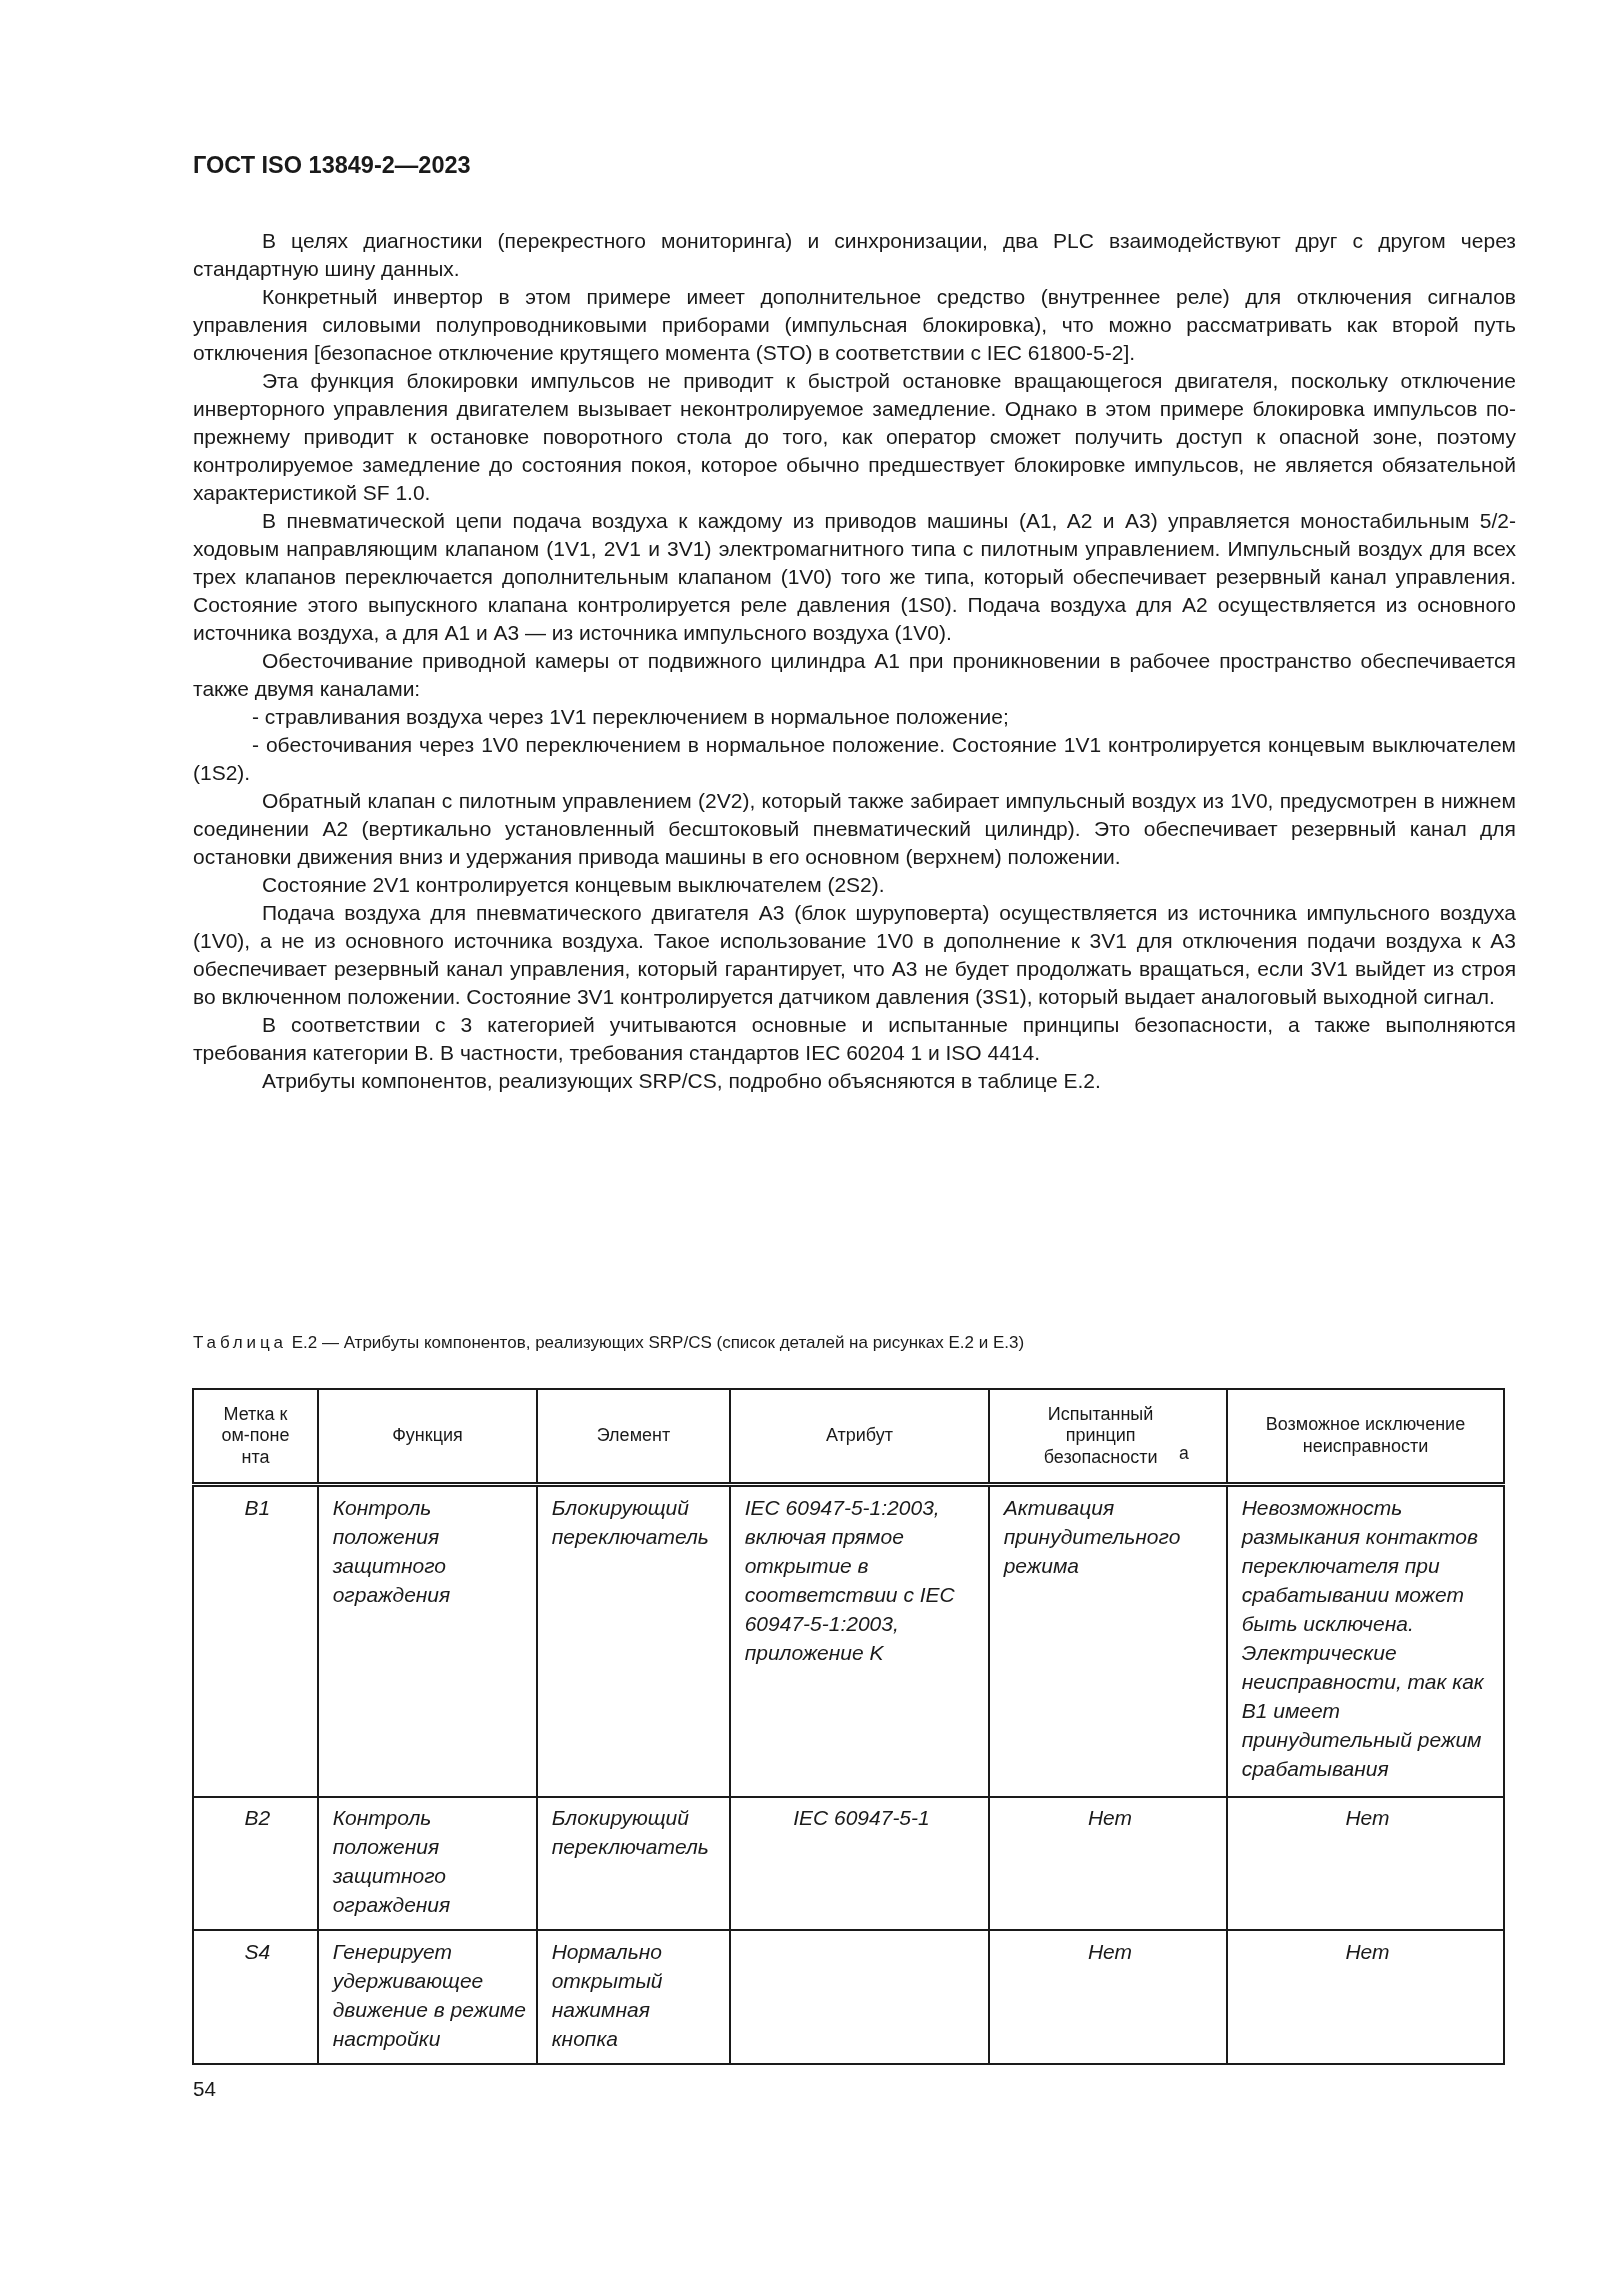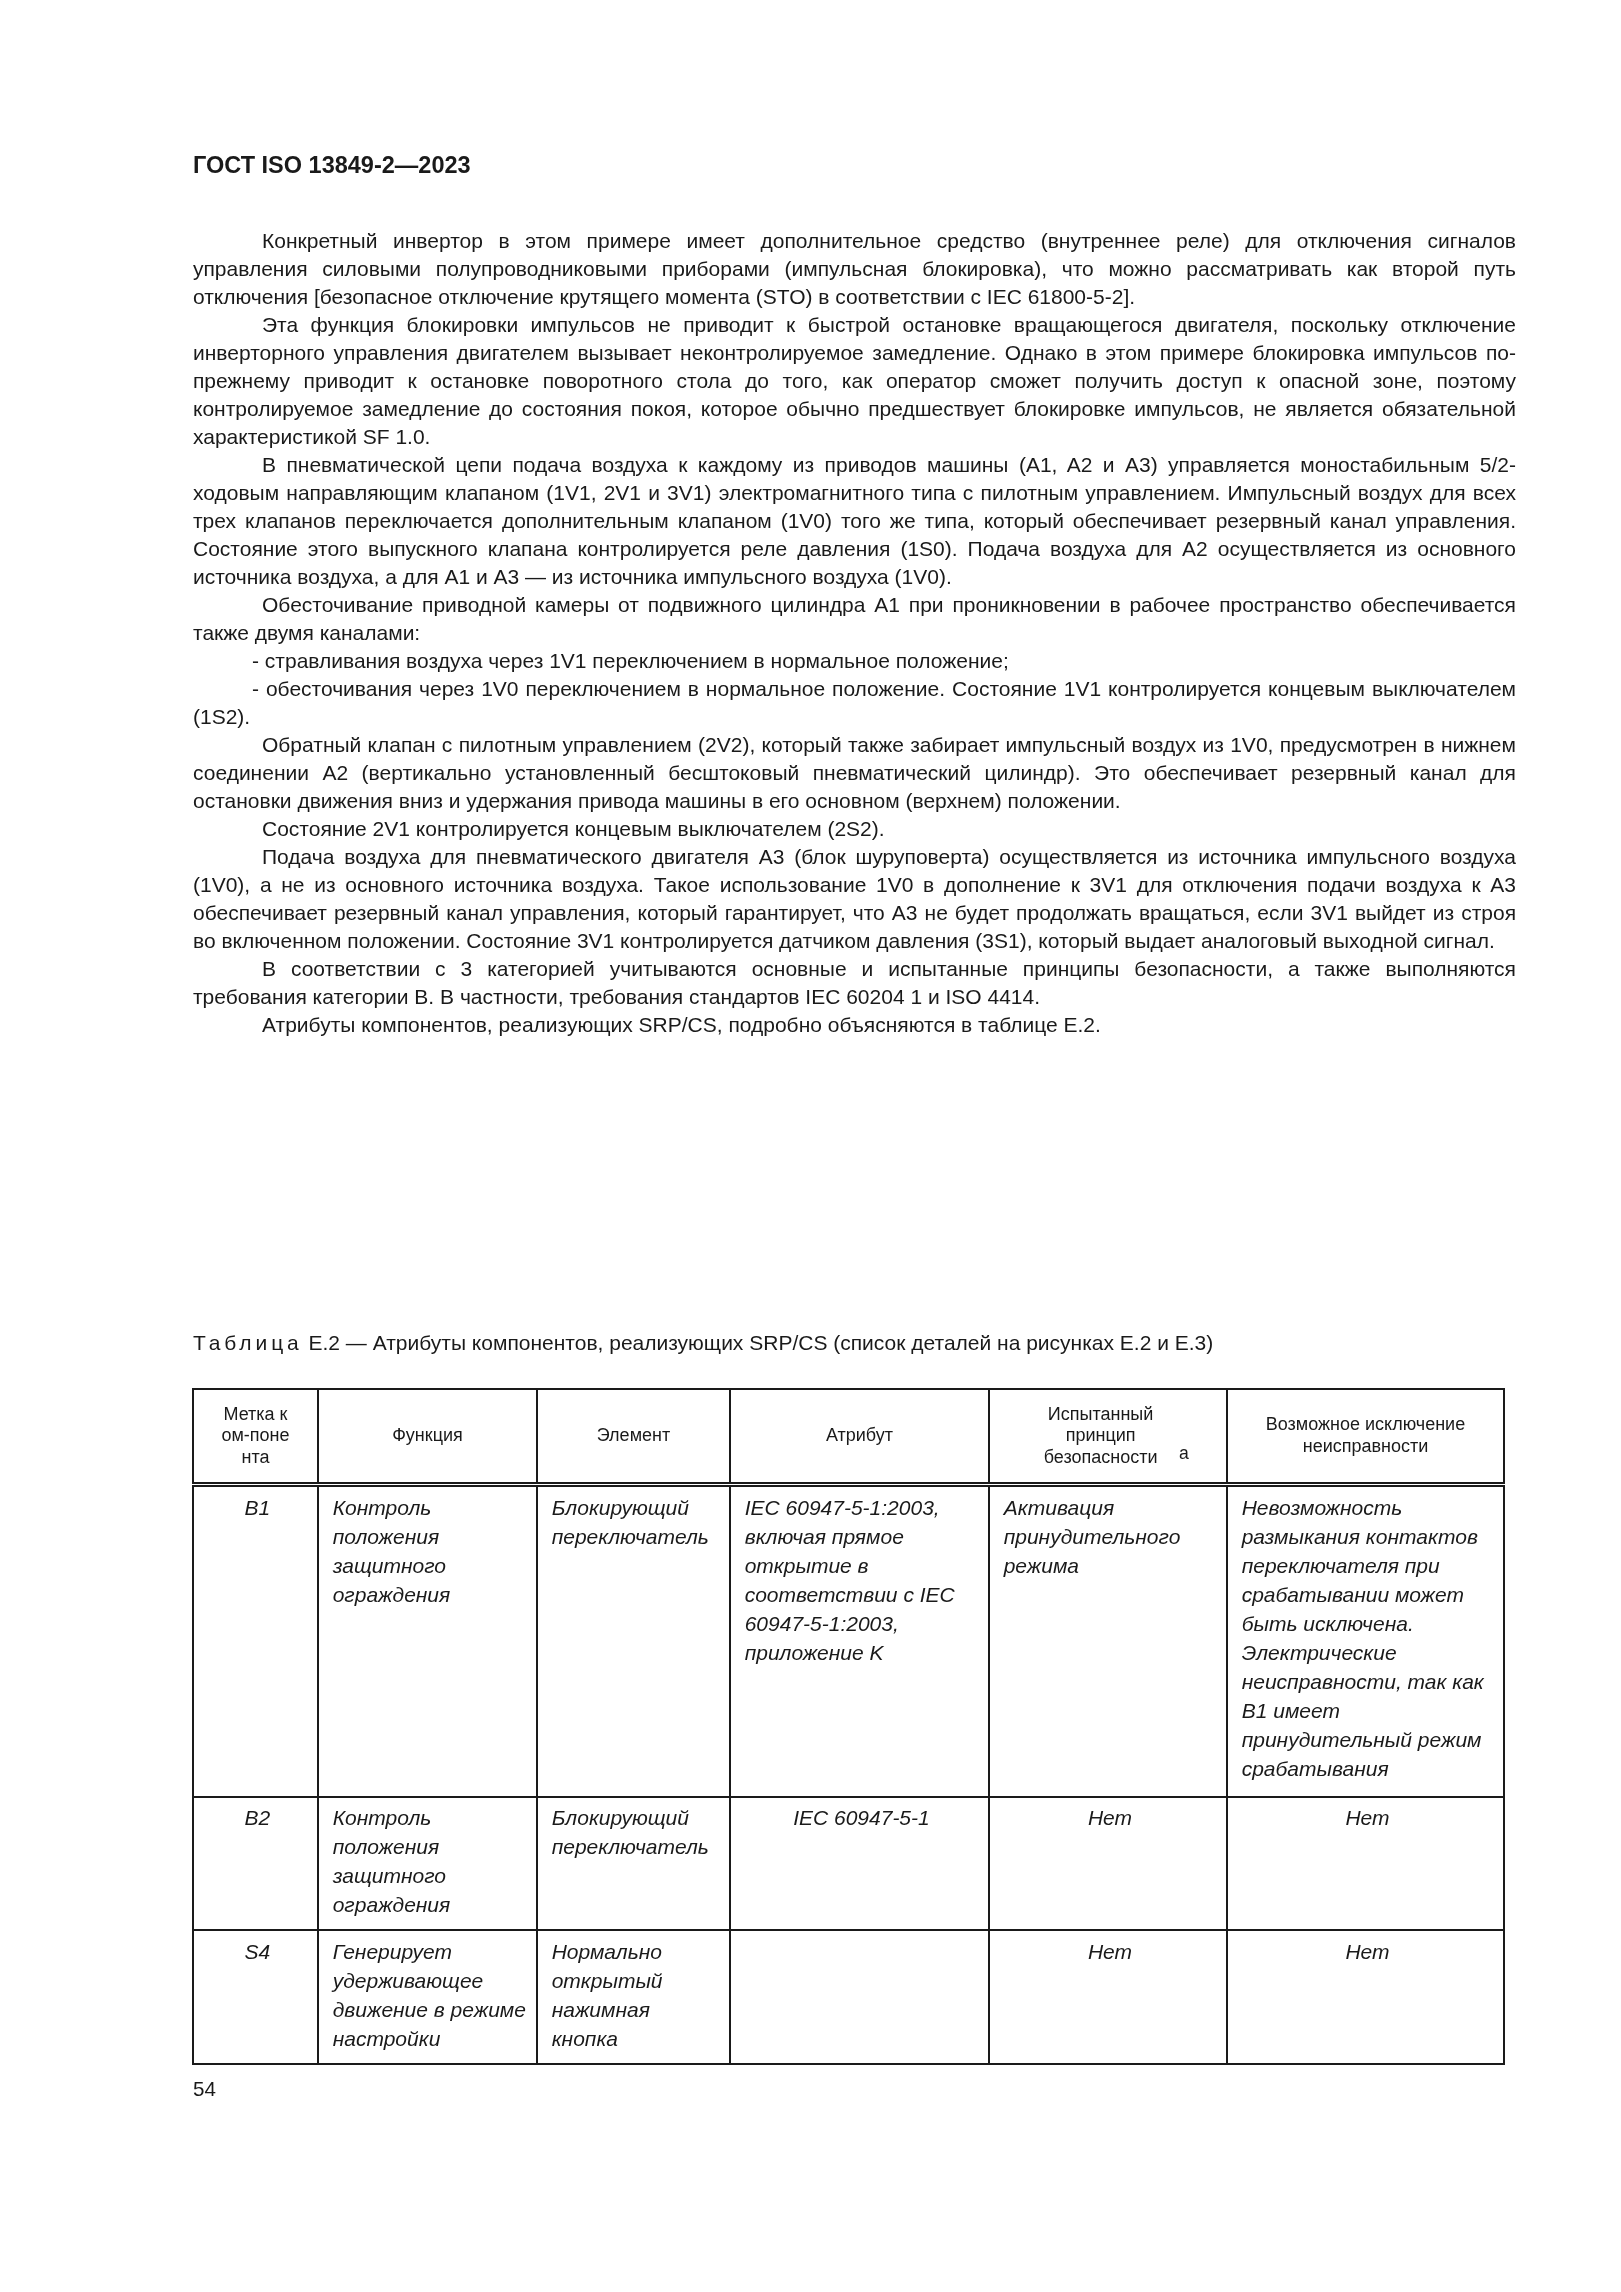--- a/index.html
+++ b/index.html
@@ -12,21 +12,21 @@
     font-size: 23.5px; font-weight: bold; letter-spacing: 0px;
   }
   .body-text {
     position: absolute; left: 193px; top: 227px; width: 1323px;
     font-size: 21px; line-height: 28px; text-align: justify;
   }
   .body-text p { margin: 0; }
   .body-text p.indent { text-indent: 69px; }
   .body-text p.list { text-indent: 59px; }
   .table-caption {
-    position: absolute; left: 193px; top: 1329px; font-size: 21px; line-height: 27.4px;
+    position: absolute; left: 193px; top: 1329px; font-size: 17px; line-height: 27.4px;
   }
   .table-caption .spaced { letter-spacing: 3.9px; }
   table.attrs {
     position: absolute; left: 192px; top: 1368px; width: 1311px;
     border-collapse: collapse; table-layout: fixed; margin-top: 20px;
   }
   table.attrs th, table.attrs td {
     border: 2.9px solid #1a1a1a; padding: 0; vertical-align: top;
   }
   table.attrs th {
@@ -41,20 +41,21 @@
   .page-number {
     position: absolute; left: 193px; top: 2077px; font-size: 20.6px;
   }
 </style>
 </head>
 <body>
 
 <div class="doc-header">ГОСТ ISO 13849-2—2023</div>
 
 <div class="body-text">
+  <p class="indent">В целях диагностики (перекрестного мониторинга) и синхронизации, два PLC взаимодействуют друг с другом через стандартную шину данных.</p>
   <p class="indent">Конкретный инвертор в этом примере имеет дополнительное средство (внутреннее реле) для отключения сигналов управления силовыми полупроводниковыми приборами (импульсная блокировка), что можно рассматривать как второй путь отключения [безопасное отключение крутящего момента (STO) в соответствии с IEC 61800-5-2].</p>
   <p class="indent">Эта функция блокировки импульсов не приводит к быстрой остановке вращающегося двигателя, поскольку отключение инверторного управления двигателем вызывает неконтролируемое замедление. Однако в этом примере блокировка импульсов по-прежнему приводит к остановке поворотного стола до того, как оператор сможет получить доступ к опасной зоне, поэтому контролируемое замедление до состояния покоя, которое обычно предшествует блокировке импульсов, не является обязательной характеристикой SF 1.0.</p>
   <p class="indent">В пневматической цепи подача воздуха к каждому из приводов машины (A1, A2 и A3) управляется моностабильным 5/2-ходовым направляющим клапаном (1V1, 2V1 и 3V1) электромагнитного типа с пилотным управлением. Импульсный воздух для всех трех клапанов переключается дополнительным клапаном (1V0) того же типа, который обеспечивает резервный канал управления. Состояние этого выпускного клапана контролируется реле давления (1S0). Подача воздуха для A2 осуществляется из основного источника воздуха, а для A1 и A3 — из источника импульсного воздуха (1V0).</p>
   <p class="indent">Обесточивание приводной камеры от подвижного цилиндра A1 при проникновении в рабочее пространство обеспечивается также двумя каналами:</p>
   <p class="list">- стравливания воздуха через 1V1 переключением в нормальное положение;</p>
   <p class="list">- обесточивания через 1V0 переключением в нормальное положение. Состояние 1V1 контролируется концевым выключателем (1S2).</p>
   <p class="indent">Обратный клапан с пилотным управлением (2V2), который также забирает импульсный воздух из 1V0, предусмотрен в нижнем соединении A2 (вертикально установленный бесштоковый пневматический цилиндр). Это обеспечивает резервный канал для остановки движения вниз и удержания привода машины в его основном (верхнем) положении.</p>
   <p class="indent">Состояние 2V1 контролируется концевым выключателем (2S2).</p>
   <p class="indent">Подача воздуха для пневматического двигателя A3 (блок шуруповерта) осуществляется из источника импульсного воздуха (1V0), а не из основного источника воздуха. Такое использование 1V0 в дополнение к 3V1 для отключения подачи воздуха к A3 обеспечивает резервный канал управления, который гарантирует, что A3 не будет продолжать вращаться, если 3V1 выйдет из строя во включенном положении. Состояние 3V1 контролируется датчиком давления (3S1), который выдает аналоговый выходной сигнал.</p>
   <p class="indent">В соответствии с 3 категорией учитываются основные и испытанные принципы безопасности, а также выполняются требования категории B. В частности, требования стандартов IEC 60204 1 и ISO 4414.</p>

